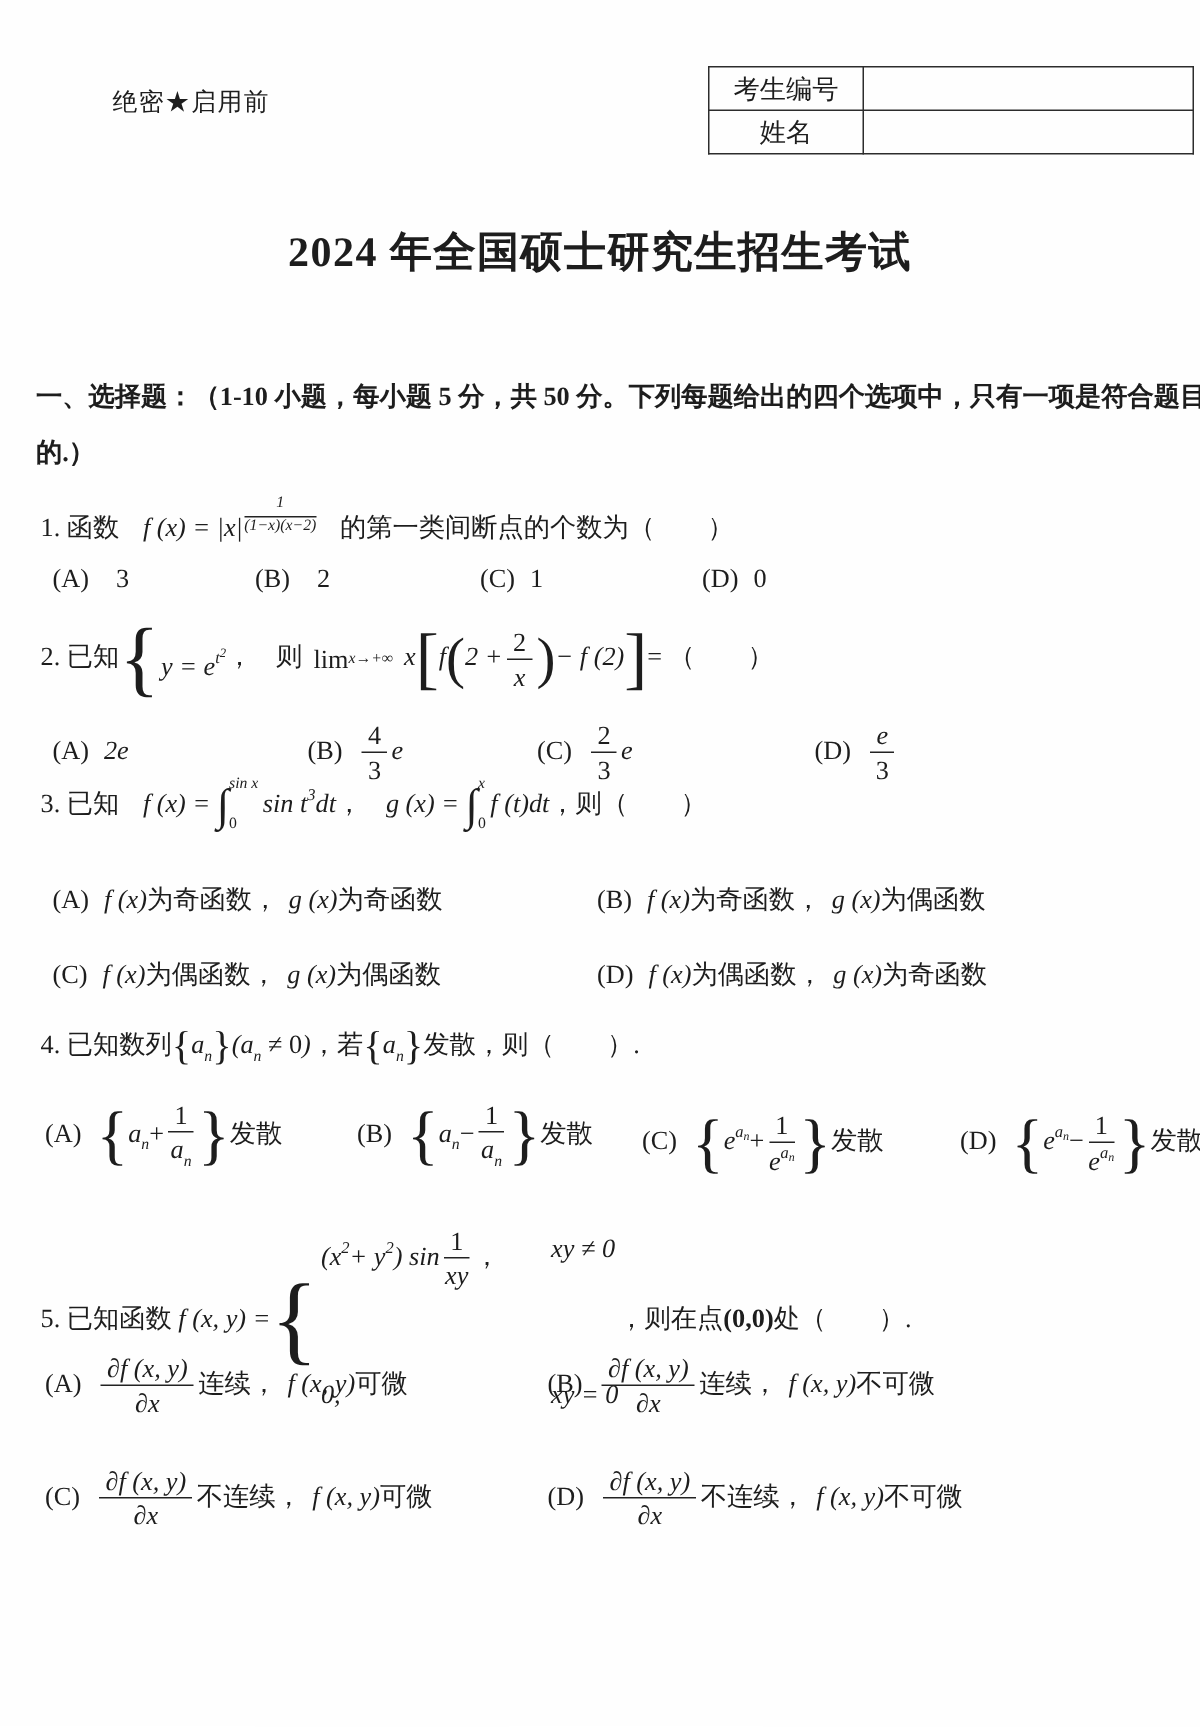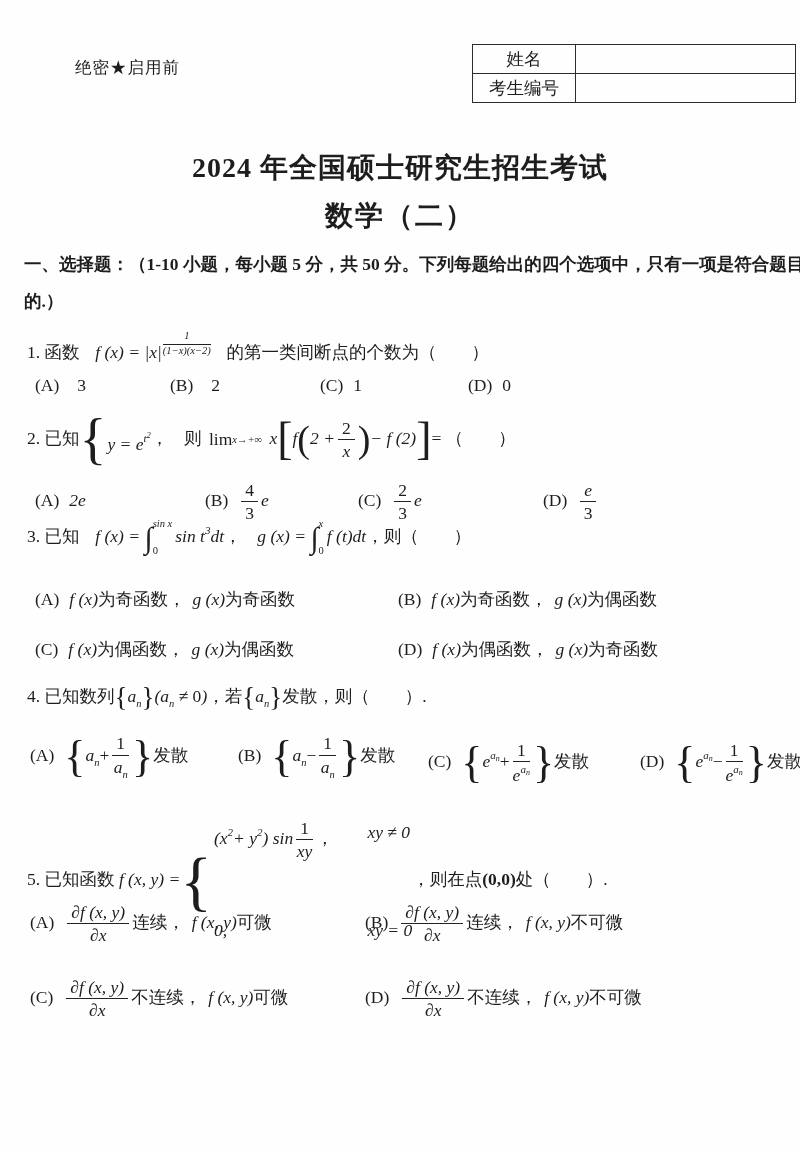--- a/index.html
+++ b/index.html
@@ -64,32 +64,31 @@
 </head>
 <body>
 
 <div class="page">
 
   <div class="abs secret">绝密★启用前</div>
 
   <table class="abs info-table">
     <tbody>
         <tr>
-      <td class="lab">姓名</td>
+      <td class="lab">考生编号</td>
       <td class="val"></td>
     </tr>
     <tr>
-      <td class="lab">考生编号</td>
+      <td class="lab">姓名</td>
       <td class="val"></td>
     </tr>
   </tbody>
     </table>
 
   <div class="abs title">2024 年全国硕士研究生招生考试</div>
-  <div class="abs subtitle">数学（二）</div>
 
   <div class="abs sechead" style="top:252px">一、选择题：（1-10 小题，每小题 5 分，共 50 分。下列每题给出的四个选项中，只有一项是符合题目要求</div>
   <div class="abs sechead" style="top:289px">的.）</div>
 
   <div class="abs stem" style="top:330px; line-height:30px;">
     <span>1.</span>
     <span>函数</span>
     <span class="gap"></span>
     <span class="mi">f (x) =</span>
     <span class="mi">|x|</span><span class="supfrac"><span class="fn">1</span><span class="fd">(1−x)(x−2)</span></span>

